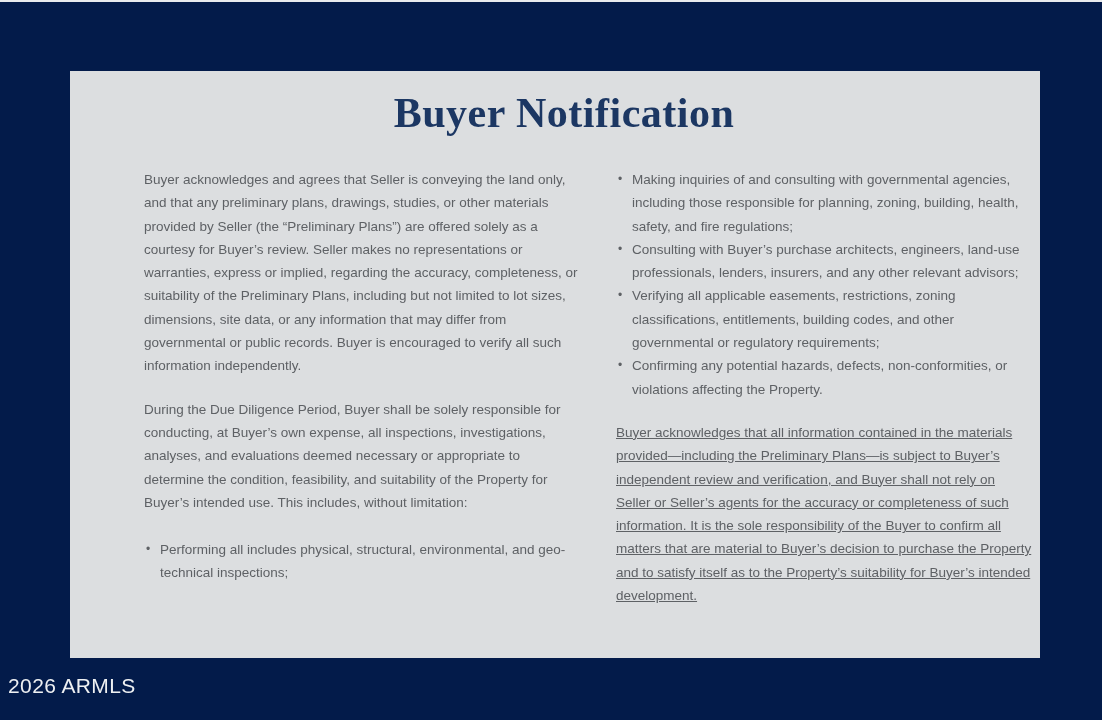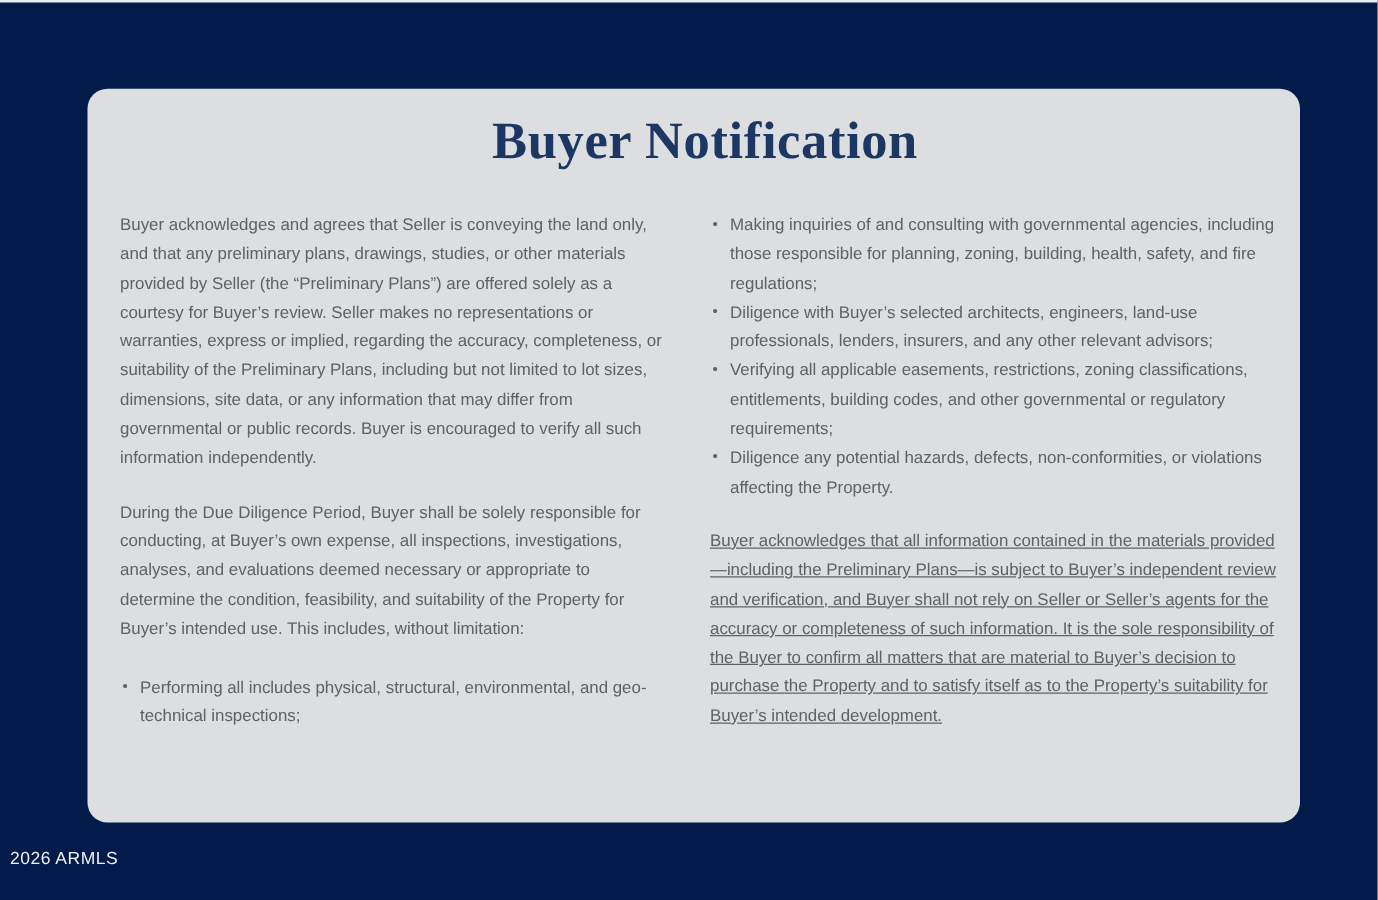--- a/index.html
+++ b/index.html
@@ -20,36 +20,36 @@
     background: #e9ebee;
   }
   .card {
     position: absolute;
     left: 70px;
     top: 71px;
     width: 970px;
     height: 587px;
     background: #dcdee0;
     padding: 14px 8px 0 26px;
-    border-radius: 16px;
   }
   .card-title {
     margin: 4px 0 0 0;
     text-align: center;
     font-family: "Liberation Serif", "DejaVu Serif", serif;
     font-weight: 700;
     font-size: 42px;
     line-height: 48px;
     color: #1c3763;
     letter-spacing: 0.5px;
   }
   .columns {
     display: flex;
     gap: 35px;
     margin-top: 31px;
+    margin-left: 48px;
   }
   .col-left  { flex: 0 0 437px; width: 437px; }
   .col-right { flex: 1; min-width: 0; }
   .body-text, .bullet-list li {
     font-size: 13.5px;
     line-height: 23.3px;
     color: #5e6165;
   }
   .body-text { margin: 0; }
   .body-text + .body-text { margin-top: 20px; }
@@ -68,21 +68,21 @@
     left: 2px;
     top: 0;
     font-size: 12px;
     color: #5e6165;
   }
   .col-right .closing-para { margin-top: 20px; text-decoration: underline; }
   .watermark {
     position: absolute;
     left: 8px;
     top: 674px;
-    font-size: 14px;
+    font-size: 21px;
     line-height: 24px;
     color: #eef0f2;
     letter-spacing: 0.4px;
   }
 </style>
 </head>
 <body>
 
 <div class="top-line"></div>
 
@@ -103,29 +103,29 @@
     </div>
 
     <div class="col-right">
       <ul class="bullet-list">
         <li>
           <span class="bullet-dot">•</span>
           <span>Making inquiries of and consulting with governmental agencies, including those responsible for planning, zoning, building, health, safety, and fire regulations;</span>
         </li>
         <li>
           <span class="bullet-dot">•</span>
-          <span>Diligence with Buyer’s selected architects, engineers, land-use professionals, lenders, insurers, and any other relevant advisors;</span>
+          <span>Consulting with Buyer’s purchase architects, engineers, land-use professionals, lenders, insurers, and any other relevant advisors;</span>
         </li>
         <li>
           <span class="bullet-dot">•</span>
           <span>Verifying all applicable easements, restrictions, zoning classifications, entitlements, building codes, and other governmental or regulatory requirements;</span>
         </li>
         <li>
           <span class="bullet-dot">•</span>
-          <span>Diligence any potential hazards, defects, non-conformities, or violations affecting the Property.</span>
+          <span>Confirming any potential hazards, defects, non-conformities, or violations affecting the Property.</span>
         </li>
       </ul>
       <p class="body-text closing-para">Buyer acknowledges that all information contained in the materials provided—including the Preliminary Plans—is subject to Buyer’s independent review and verification, and Buyer shall not rely on Seller or Seller’s agents for the accuracy or completeness of such information. It is the sole responsibility of the Buyer to confirm all matters that are material to Buyer’s decision to purchase the Property and to satisfy itself as to the Property’s suitability for Buyer’s intended development.</p>
     </div>
 
   </div>
 </div>
 
 <div class="watermark">2026 ARMLS</div>
 

